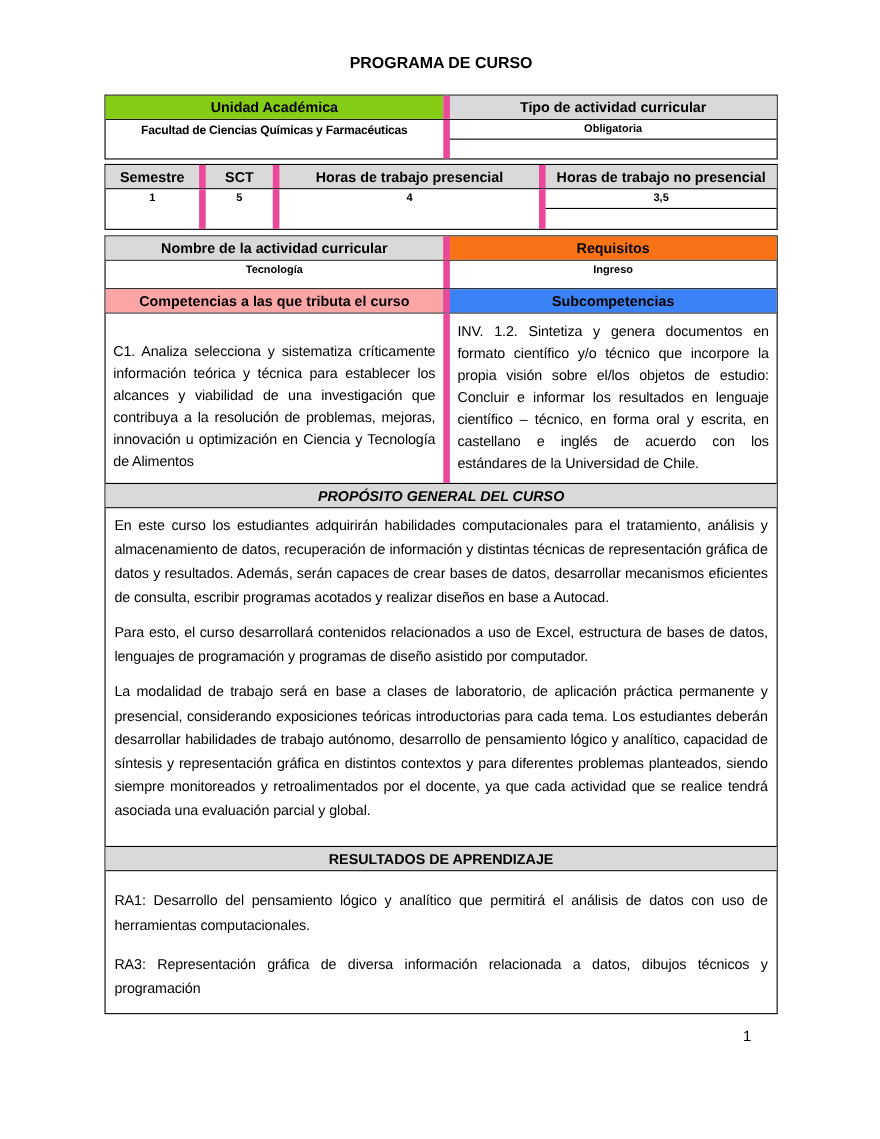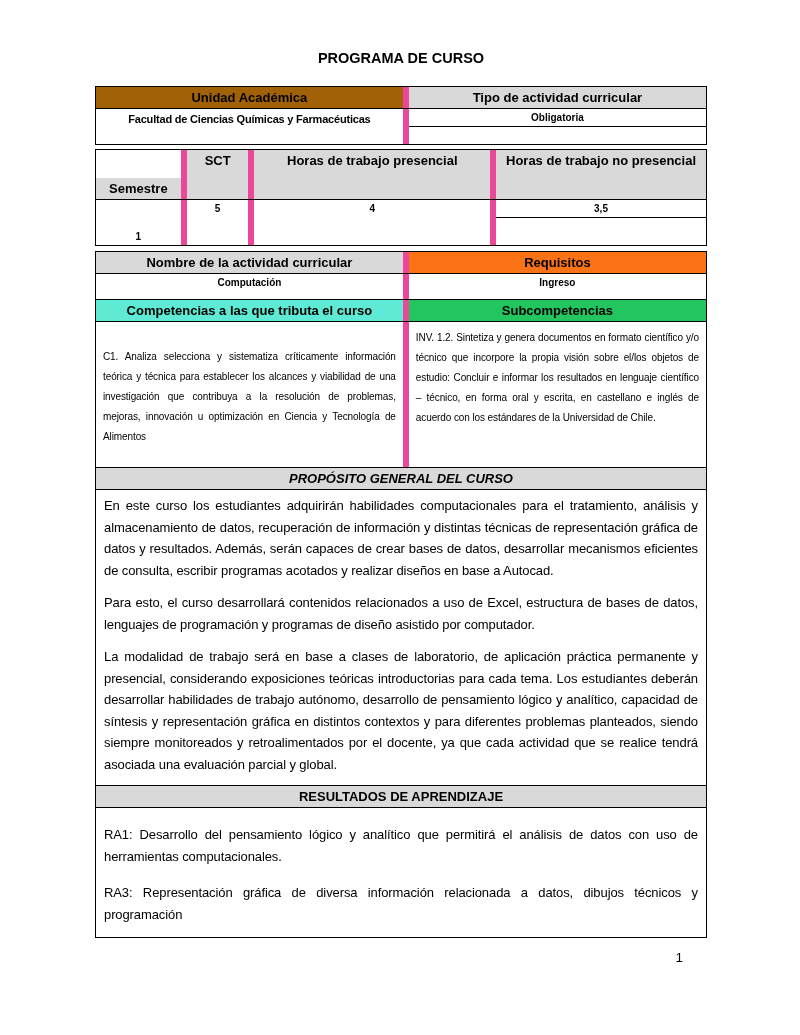--- a/index.html
+++ b/index.html
@@ -17,65 +17,65 @@
   .doc-title { margin: 50px 0 20px 0; text-align: center; font-size: 14.5px; font-weight: 700; }
 
   .tbl { border: 1px solid #000; }
   .trow { display: flex; align-items: stretch; }
   .trow + .trow { border-top: 1px solid #000; }
   .cell { padding: 3px 6px; }
   .cell + .cell { border-left: 6px solid #ec4899; }
 
   .half  { flex: 0 0 50.3%; }
   .half2 { flex: 1 1 auto; min-width: 0; }
-  .w-sem { flex: 0 0 13.9%; margin-top: 28px; }
+  .w-sem { flex: 0 0 13.9%; }
   .w-sct { flex: 0 0 11.1%; }
   .w-hp  { flex: 0 0 39.6%; }
   .w-hnp { flex: 1 1 auto; min-width: 0; }
   .full  { flex: 1 1 100%; }
 
   .shaded { background: #d9d9d9; }
   .hdr  { font-weight: 700; text-align: center; font-size: 13px; padding: 3px 4px; }
   .bval { font-weight: 700; text-align: center; font-size: 10px; }
   .facultad { font-size: 11px; letter-spacing: -0.2px; white-space: nowrap; overflow: hidden; padding-top: 4px; }
 
   .colstack { display: flex; flex-direction: column; padding: 0; }
   .colstack .subcell { padding: 3px 4px; border-bottom: 1px solid #000; }
   .colstack .subfill { flex: 1 1 auto; }
 
   .h26 { min-height: 26px; }
   .h36 { min-height: 36px; }
   .h37 { min-height: 37px; }
 
-  .para { font-size: 10px; line-height: 20px; text-align: justify; padding: 6px 7px 20px 7px; letter-spacing: -0.1px; }
+  .para { font-size: 13px; line-height: 20px; text-align: justify; padding: 6px 7px 8px 7px; letter-spacing: -0.1px; }
   .para-offset { padding-top: 25px; }
 
   .bodycell { font-size: 13px; line-height: 21.5px; padding: 5px 8px 8px 8px; letter-spacing: -0.1px; }
   .bodycell p { margin: 0 0 11px 0; text-align: justify; }
-  .bodycell p:last-child { margin-bottom: 2px; }
+  .bodycell p:last-child { margin-bottom: 14px; }
   .ra-cell { padding-top: 16px; }
   .ra-cell p { margin: 0 0 15px 0; }
   .ra-cell p:last-child { margin-bottom: 4px; }
 
   .gap4 { height: 4px; }
   .gap5 { height: 5px; }
 
   .page-number { text-align: right; padding: 12px 24px 0 0; font-size: 13.5px; }
 </style>
 </head>
 <body>
 
 <div class="page">
   <div class="content">
 
     <div class="doc-title">PROGRAMA DE CURSO</div>
 
     <div class="tbl">
       <div class="trow">
-        <div class="cell half shaded hdr" style="background: #a16207;">Unidad Académica</div>
+        <div class="cell half shaded hdr" style="background: #84cc16;">Unidad Académica</div>
         <div class="cell half2 shaded hdr" style="background: rgb(217, 217, 217);">Tipo de actividad curricular</div>
       </div>
       <div class="trow h36">
         <div class="cell half bval facultad">Facultad de Ciencias Químicas y Farmacéuticas</div>
         <div class="cell half2 colstack">
           <div class="subcell bval">Obligatoria</div>
           <div class="subfill"></div>
         </div>
       </div>
     </div>
@@ -101,26 +101,26 @@
     </div>
 
     <div class="gap5"></div>
 
     <div class="tbl">
       <div class="trow">
         <div class="cell half shaded hdr" style="background: rgb(217, 217, 217);">Nombre de la actividad curricular</div>
         <div class="cell half2 shaded hdr" style="background: #f97316;">Requisitos</div>
       </div>
       <div class="trow h26">
-        <div class="cell half bval">Computación</div>
+        <div class="cell half bval">Tecnología</div>
         <div class="cell half2 bval">Ingreso</div>
       </div>
       <div class="trow">
-        <div class="cell half shaded hdr" style="background: #5eead4;">Competencias a las que tributa el curso</div>
-        <div class="cell half2 shaded hdr" style="background: #22c55e;">Subcompetencias</div>
+        <div class="cell half shaded hdr" style="background: #fca5a5;">Competencias a las que tributa el curso</div>
+        <div class="cell half2 shaded hdr" style="background: #3b82f6;">Subcompetencias</div>
       </div>
       <div class="trow">
         <div class="cell half para para-offset">C1. Analiza selecciona y sistematiza críticamente información teórica y técnica para establecer los alcances y viabilidad de una investigación que contribuya a la resolución de problemas, mejoras, innovación u optimización en Ciencia y Tecnología de Alimentos</div>
         <div class="cell half2 para">INV. 1.2. Sintetiza y genera documentos en formato científico y/o técnico que incorpore la propia visión sobre el/los objetos de estudio: Concluir e informar los resultados en lenguaje científico – técnico, en forma oral y escrita, en castellano e inglés de acuerdo con los estándares de la Universidad de Chile.</div>
       </div>
       <div class="trow">
         <div class="cell full shaded hdr" style="background: rgb(217, 217, 217); font-style: italic;">PROPÓSITO GENERAL DEL CURSO</div>
       </div>
       <div class="trow">
         <div class="cell full bodycell">

